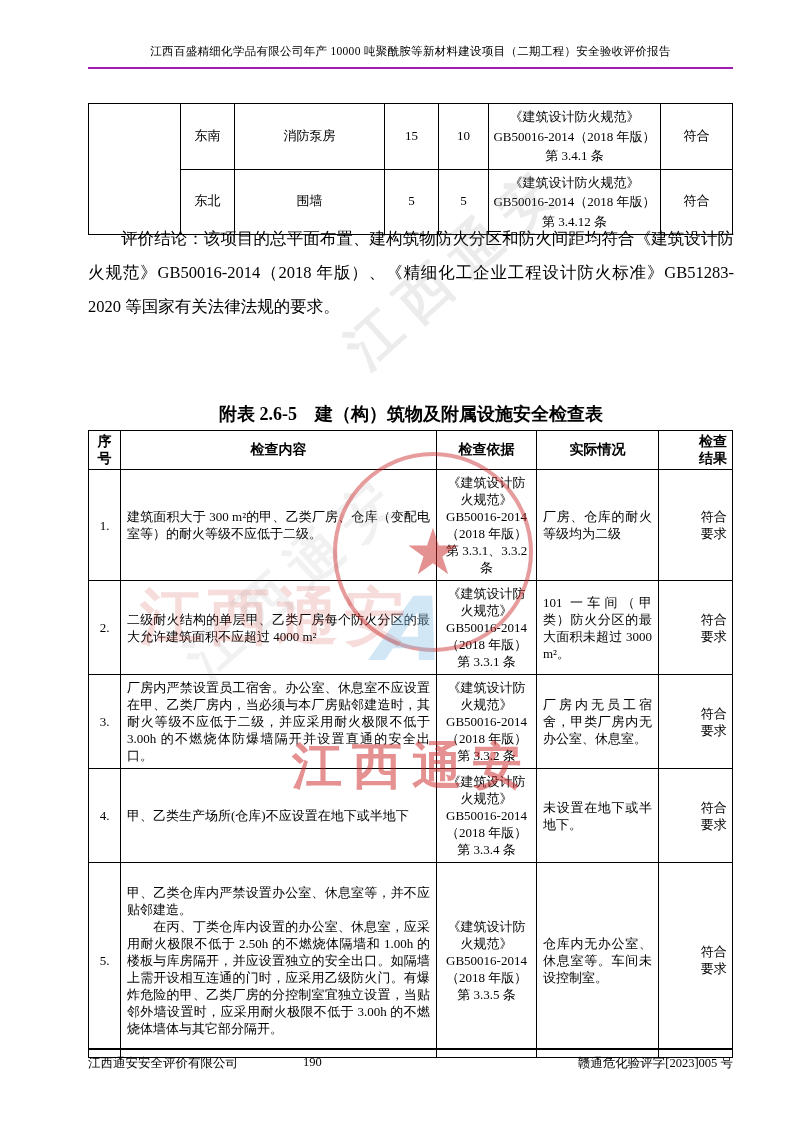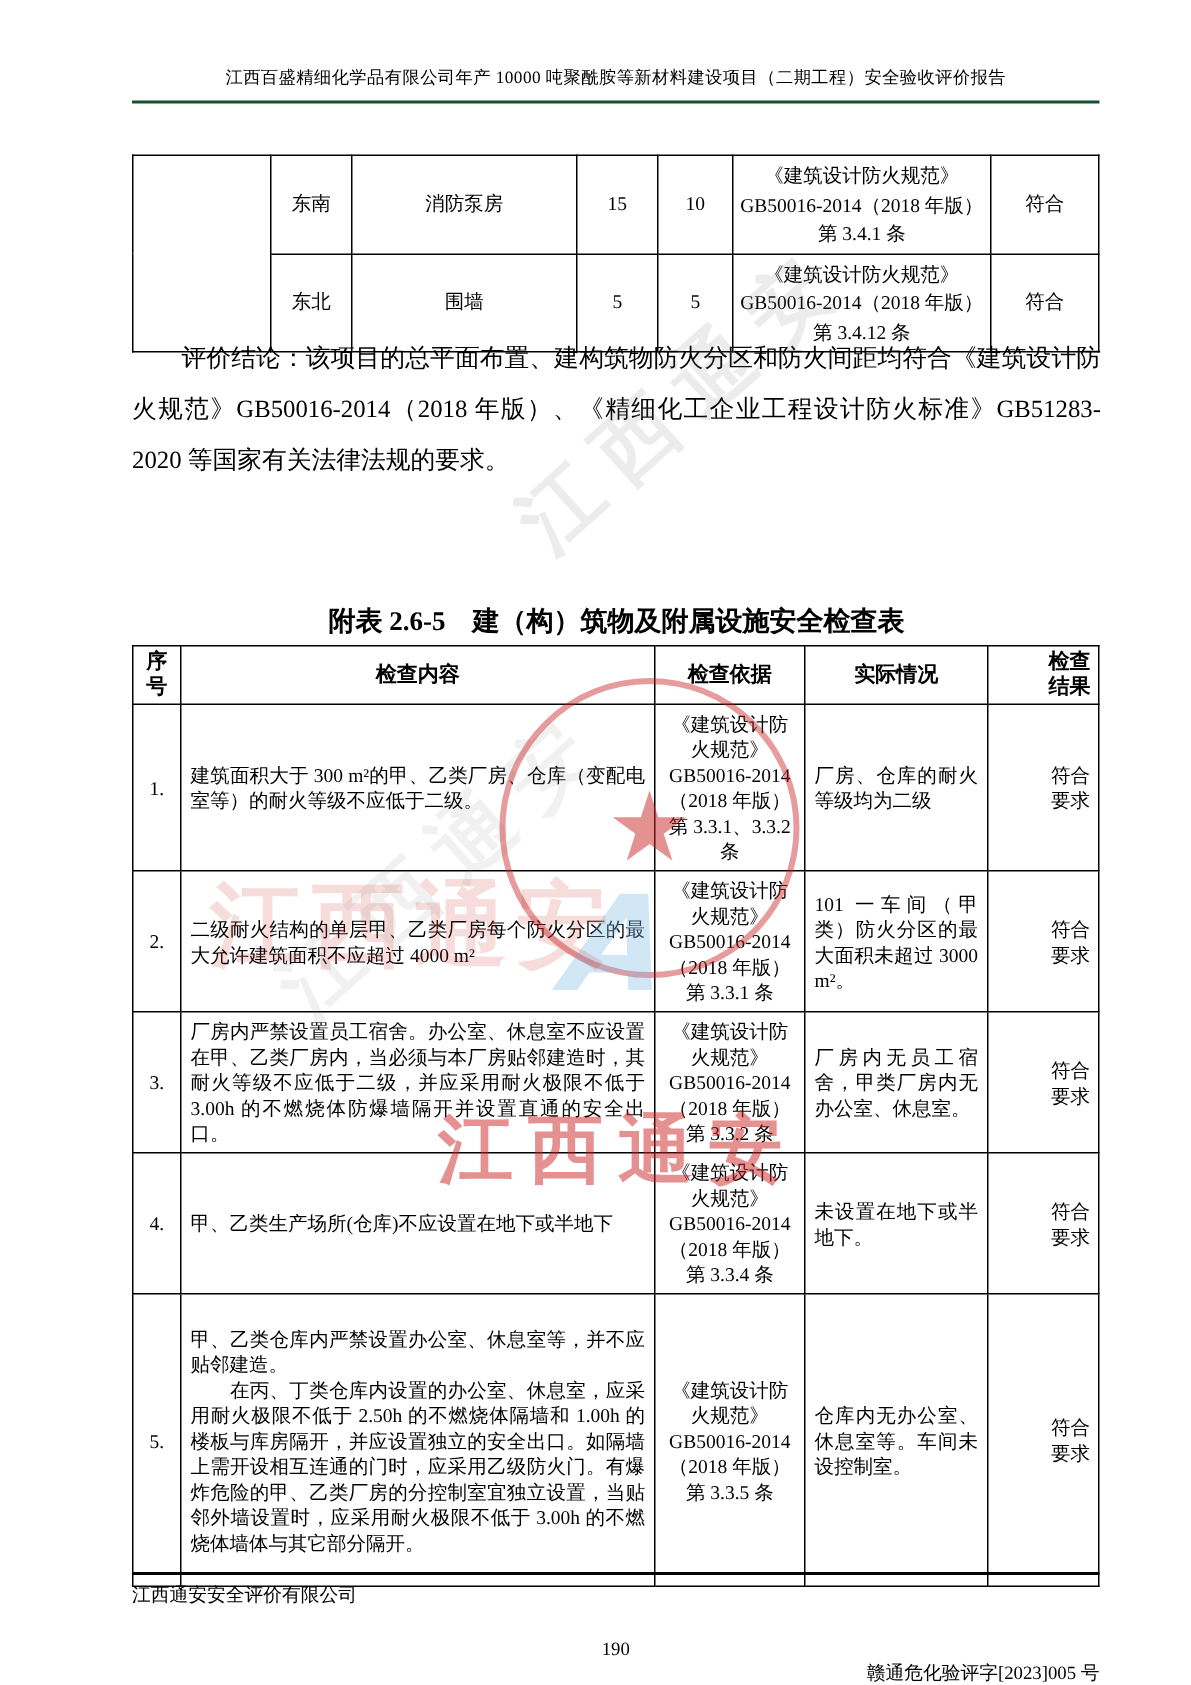--- a/index.html
+++ b/index.html
@@ -6,21 +6,21 @@
   html,body { background:#ffffff; }
   .page {
     position:relative; width:794px; height:1123px; margin:0 auto;
     background:#ffffff; overflow:hidden;
     font-family:"Liberation Serif","DejaVu Serif",serif; color:#000;
   }
   
   .doc-header {
     position:absolute; left:88px; top:44px; width:645px;
     text-align:center; font-size:11.5px; letter-spacing:.3px;
-    padding-bottom:8px; border-bottom:2px solid #14532d;
+    padding-bottom:8px; border-bottom:2px solid #a21caf;
   }
   
   table { border-collapse:collapse; table-layout:fixed; }
   td,th { border:1px solid #000; vertical-align:middle; }
   .top-table {
     position:absolute; left:88px; top:103px; width:645px; font-size:13px;
   }
   .top-table td { text-align:center; padding:3px 4px; line-height:1.45; }
   .top-table .basis-cell { line-height:1.5; }
   .top-table tr:nth-child(1) td { height:62px; }
@@ -59,24 +59,24 @@
   .wrap-1em { display:inline-block; width:1.2em; line-height:17px; }
   .r1 td { height:107px; }
   .r2 td { height:93px; }
   .r3 td { height:92px; }
   .r4 td { height:85px; }
   .r5 td { height:195px;font-family:Liberation Serif, serif; }
   
   .doc-footer {
     position:absolute; left:88px; top:1048px; width:645px;
     border-top:2px solid #000; padding-top:5px;
-    display:flex; font-size:12.5px;flex-direction:column;
+    display:flex; font-size:12.5px;
   }
   .doc-footer .f-left  { flex:1; text-align:left; }
-  .doc-footer .f-center{ flex:1; text-align:center;margin-top:20px; }
+  .doc-footer .f-center{ flex:1; text-align:left; }
   .doc-footer .f-right { flex:1; text-align:right; }
   
   .wm { position:absolute; pointer-events:none; z-index:5; white-space:nowrap; }
   .wm-stamp {
     left:333px; top:452px; width:200px; height:200px;
     border:4px solid rgba(200,35,35,.45); border-radius:50%;
     display:flex; align-items:center; justify-content:center;
   }
   .wm-stamp-star { font-size:64px; color:rgba(200,35,35,.5);
     font-family:"DejaVu Sans",sans-serif; }

